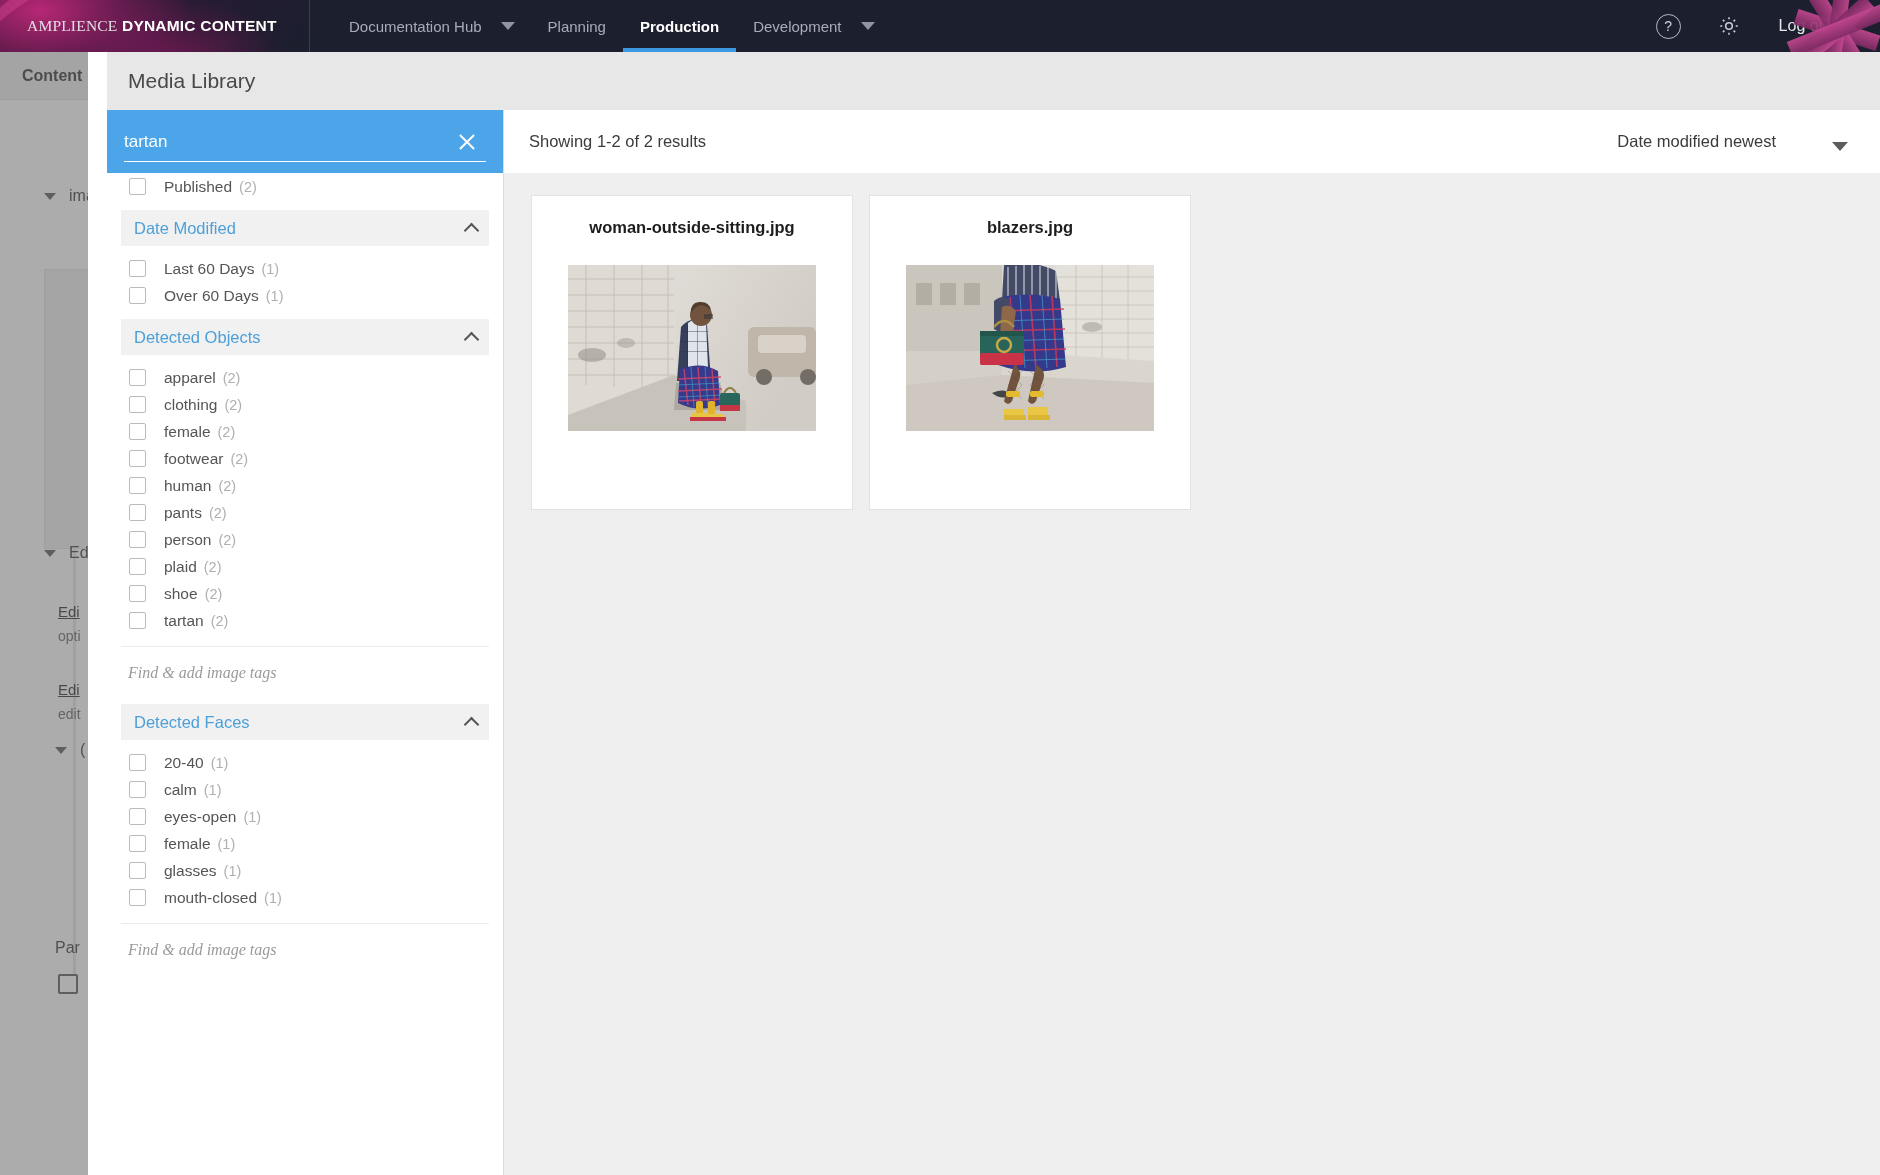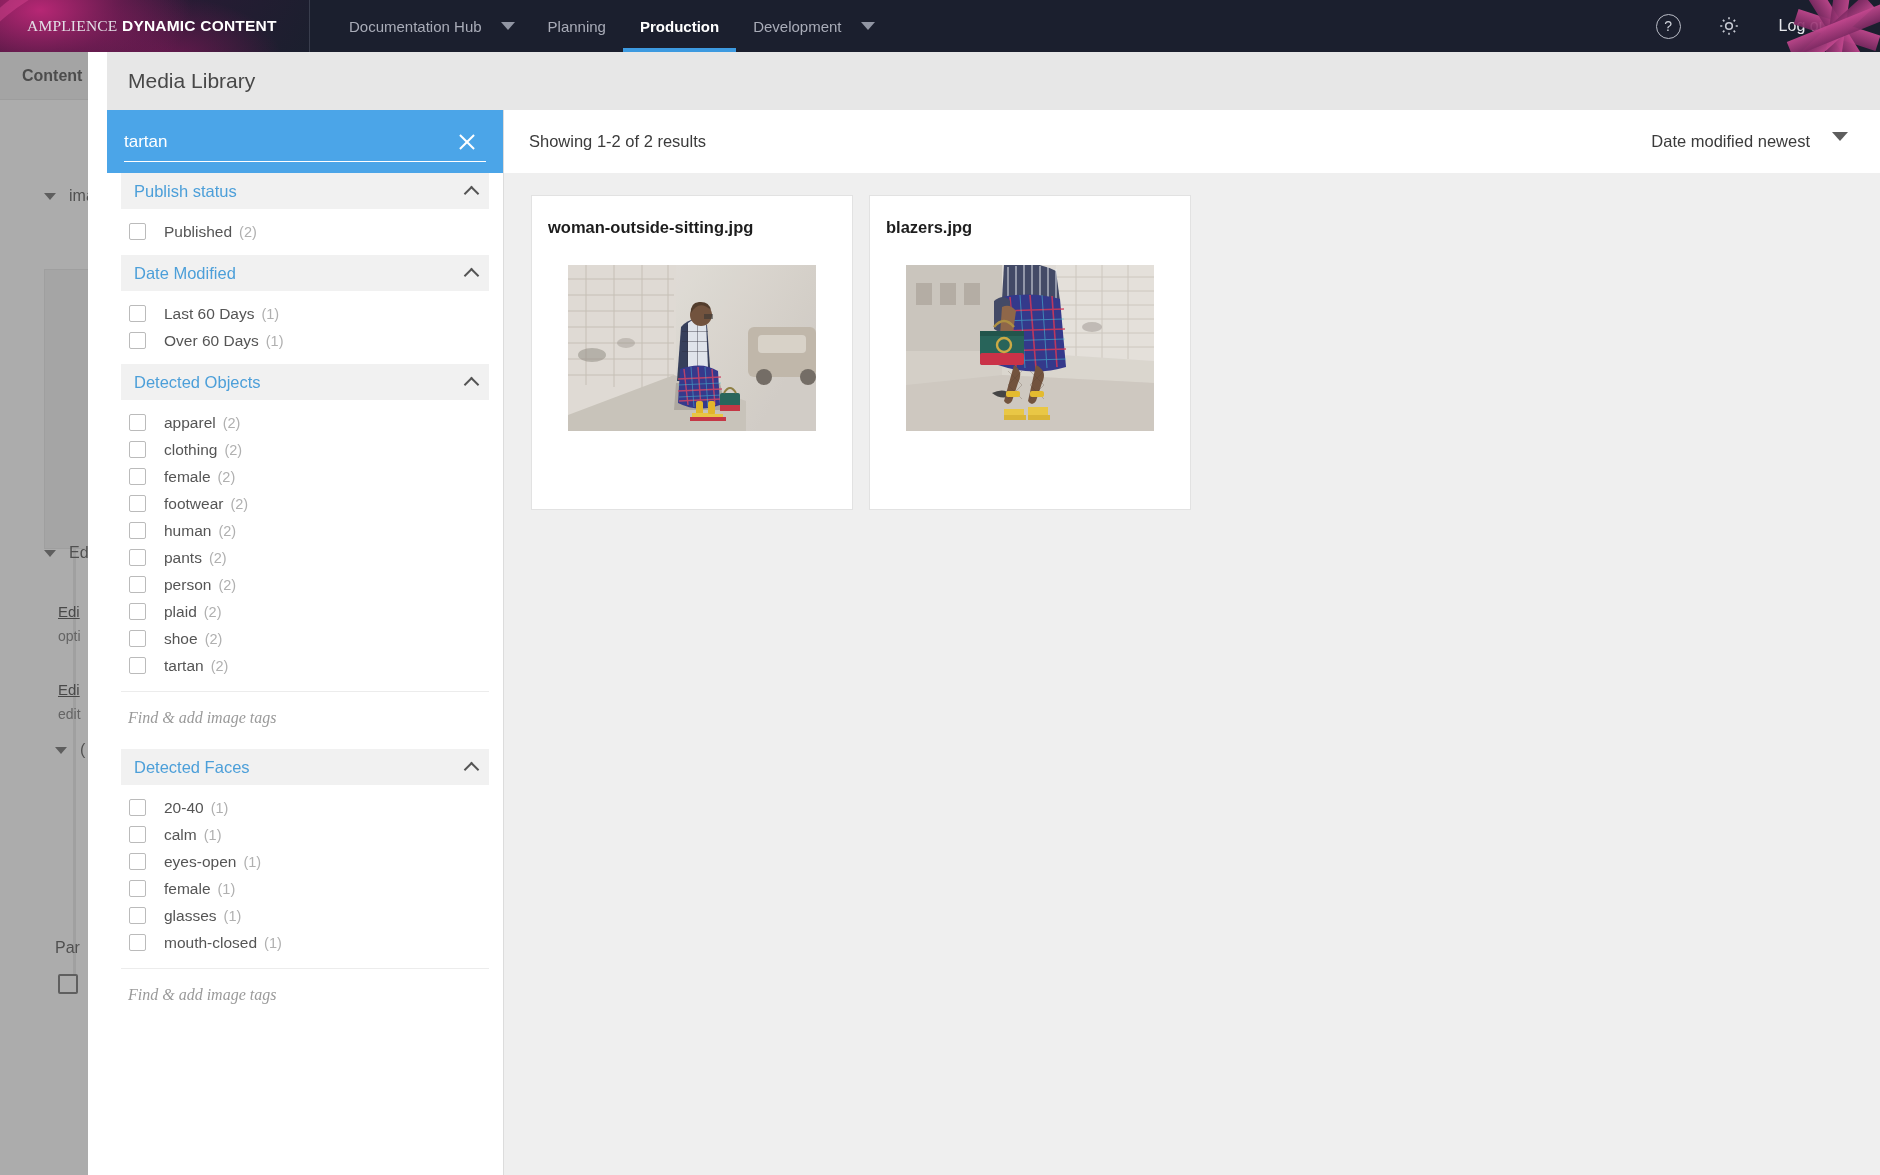--- a/index.html
+++ b/index.html
@@ -197,30 +197,30 @@
   .spacer-10 { height: 10px; }
   .spacer-6 { height: 6px; }
 
   
   .rightcol { flex: 1; display: flex; flex-direction: column; min-height: 0; background: #fff; }
   .results-bar {
     height: 63px; flex: none; display: flex; align-items: center;
     padding: 0 32px 0 25px; background: #fff;
   }
   .results-count { font-size: 16.5px; color: #3b3b3b; }
-  .sortbox { margin-left: auto; display: flex; align-items: flex-start; cursor: pointer; }
+  .sortbox { margin-left: auto; display: flex; align-items: flex-end; cursor: pointer; gap: 34px; }
   .sort-label { font-size: 16.5px; color: #3b3b3b; }
   .sort-caret {
     width: 0; height: 0; border-left: 8px solid transparent; border-right: 8px solid transparent;
     border-top: 9px solid #5d5d5d; margin-left: 22px;
   }
   .results-area { flex: 1; background: #efefef; padding: 22px 0 0 27px; display: flex; gap: 16px; align-items: flex-start; }
   .card {
     width: 322px; height: 315px; background: #fff; border: 1px solid #e2e2e2;
-    padding: 22px 0 0 0; cursor: pointer; position: relative;
+    padding: 22px 0 0 0; cursor: pointer; position: relative; text-align: center;
   }
   .card-name { padding: 0 16px; font-size: 16.5px; color: #1d1d1d; font-weight: 600; }
   .thumb {
     margin: 28px auto 0 auto; width: 248px; height: 166px; overflow: hidden; position: relative;
     background: #cfcbc6;
   }
   .thumb svg { display: block; width: 100%; height: 100%; }
 </style>
 </head>
 <body>
@@ -320,24 +320,20 @@
 
       <div class="searchband">
         <div class="search-input-wrap">
           <input class="search-value" type="text" value="tartan" style="">
           <div class="search-clear"></div>
         </div>
       </div>
 
       <div class="filters-scroll">
 
-        <div class="sec-header">
-          <span class="sec-title">Publish status</span>
-          <span class="chev-up"></span>
-        </div>
         <div class="opt-row">
           <span class="cbox"></span>
           <span class="opt-label">Published</span>
           <span class="opt-count">(2)</span>
         </div>
         <div class="spacer-10"></div>
 
         <div class="sec-header">
           <span class="sec-title">Date Modified</span>
           <span class="chev-up"></span>

